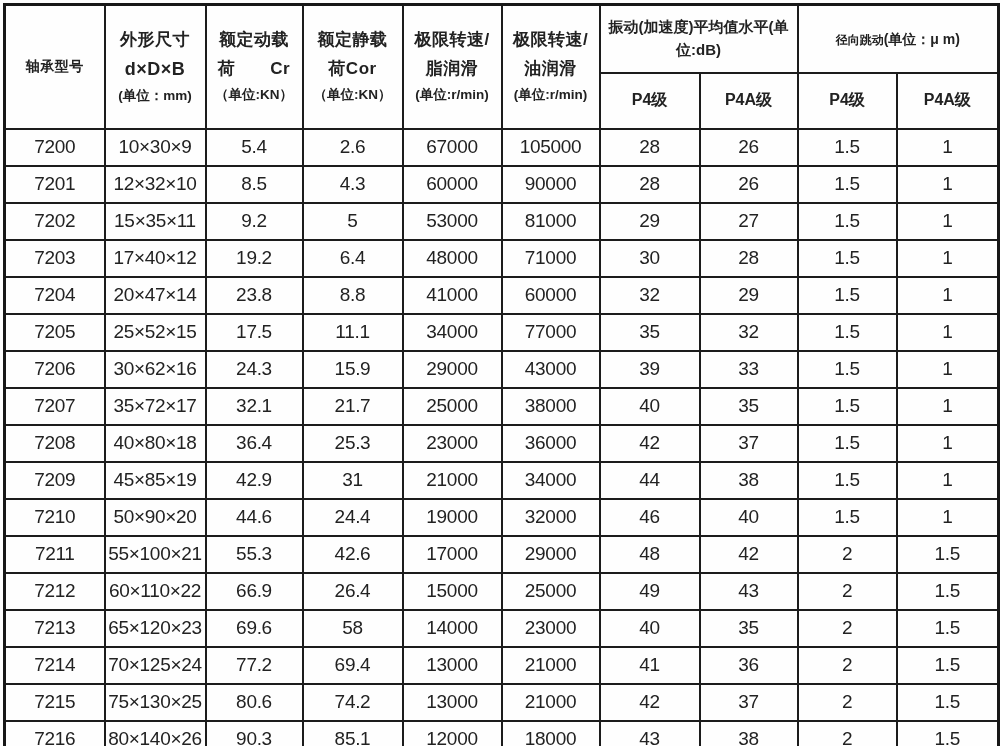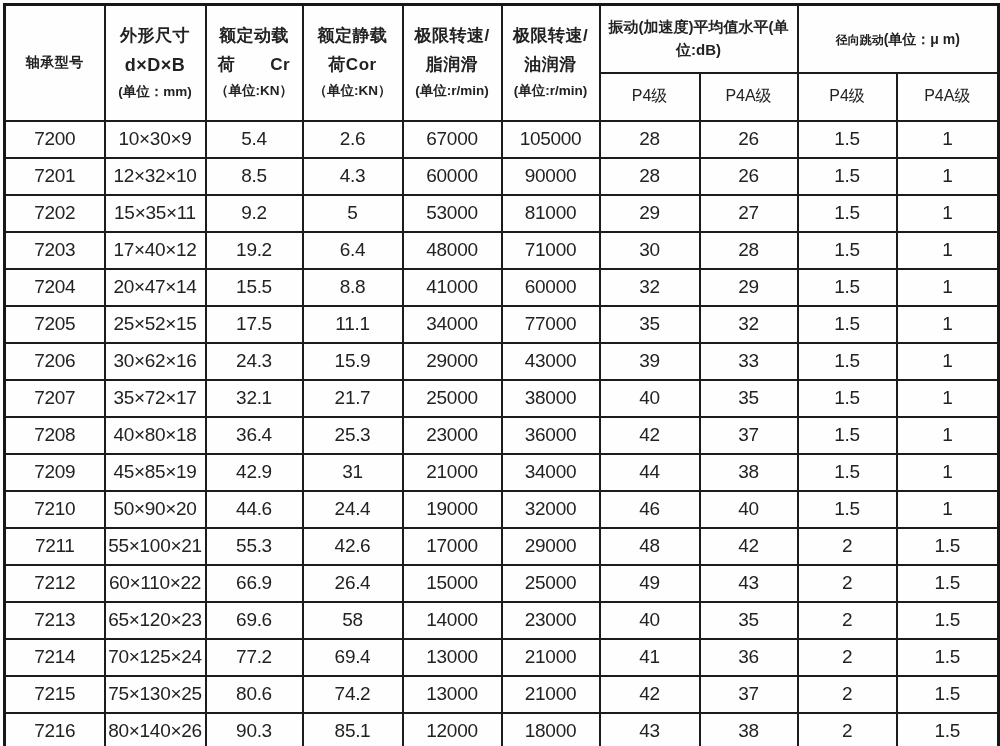--- a/index.html
+++ b/index.html
@@ -32,21 +32,21 @@
   th.model-head .h-line { font-size: 14px; }
   th.group-head {
     height: 68px;
     font-size: 15px;
     font-weight: 600;
     line-height: 1.5;
     padding: 2px 5px;
   }
   th.group-head .g-title { font-size: 12px; }
   th.group-head .g-unit  { font-size: 14px; }
-  tr.subhead th { height: 48px; font-size: 16px; font-weight: 400; }
+  tr.subhead th { height: 56px; font-size: 16px; font-weight: 700; }
   
   tbody td {
     height: 37px;
     font-size: 19px;
     letter-spacing: -0.3px;
     white-space: nowrap;
   }
 </style>
 </head>
 <body>
@@ -154,21 +154,21 @@
           <td>48000</td>
           <td>71000</td>
           <td>30</td>
           <td>28</td>
           <td>1.5</td>
           <td>1</td>
         </tr>
         <tr>
           <td>7204</td>
           <td>20×47×14</td>
-          <td>15.5</td>
+          <td>23.8</td>
           <td>8.8</td>
           <td>41000</td>
           <td>60000</td>
           <td>32</td>
           <td>29</td>
           <td>1.5</td>
           <td>1</td>
         </tr>
         <tr>
           <td>7205</td>

